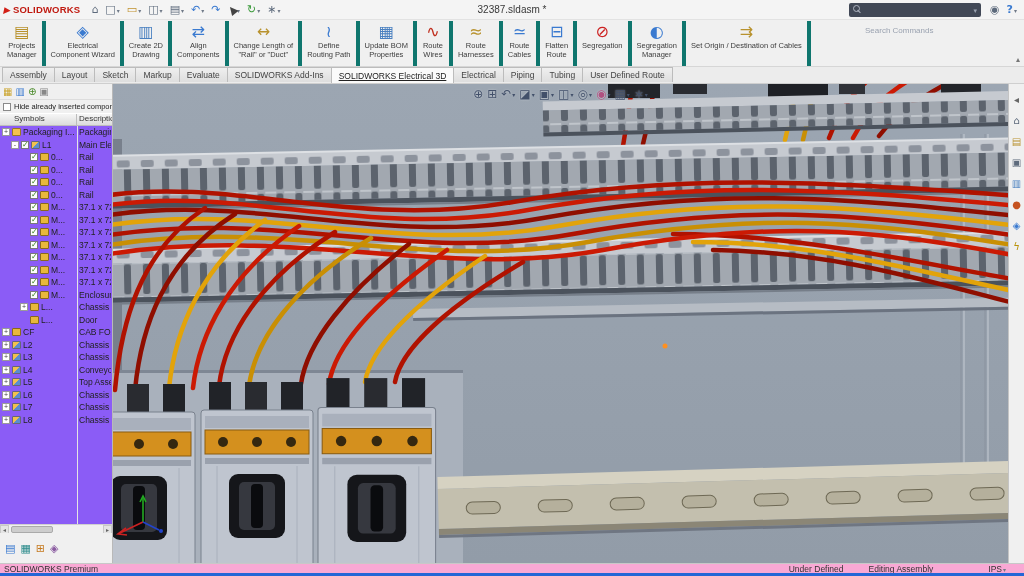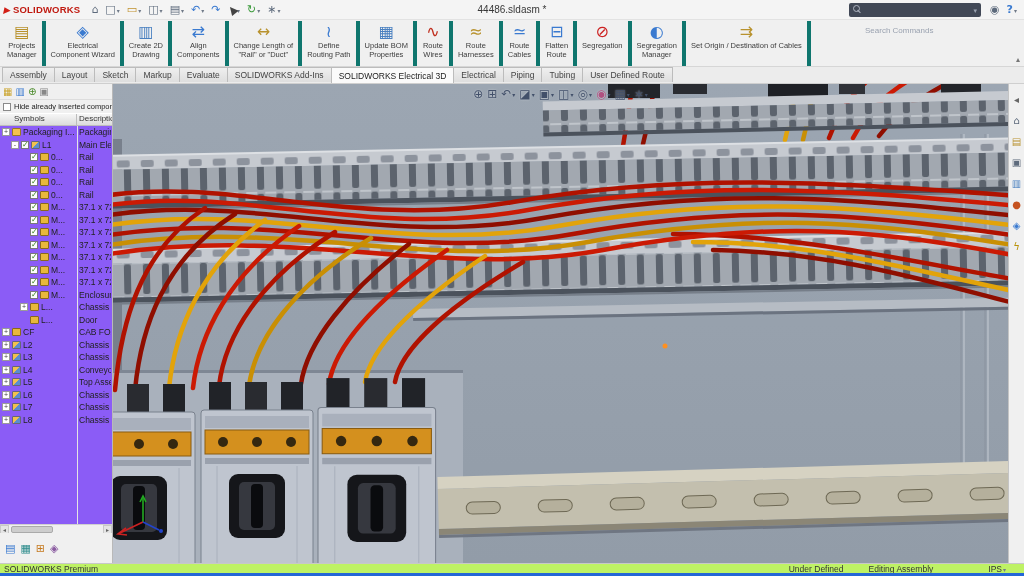--- a/index.html
+++ b/index.html
@@ -29,21 +29,21 @@
   
   .ribbon { height:47px; background:#f0f0f0; border-bottom:1px solid #d6d6d6; display:flex; align-items:stretch; padding:1px 2px 0 2px; position:relative; flex:0 0 47px; }
   .rbtn { display:flex; flex-direction:column; align-items:center; justify-content:flex-start; padding:2px 5px 1px 5px; border-right:4px solid #0f766e; min-width:36px; }
   .rbi { font-size:16px; line-height:18px; height:18px; }
   .rbl { font-size:7.5px; line-height:9px; height:9px; color:#3c3c3c; white-space:nowrap; }
   .ribbon-collapse { position:absolute; right:4px; bottom:2px; font-size:8px; color:#777; }
 
   
   .tabbar { height:17px; background:#ececec; display:flex; align-items:flex-start; padding-left:2px; border-bottom:1px solid #cfcfcf; flex:0 0 17px; }
   .tab { height:15px; padding:0 7px; display:flex; align-items:center; font-size:8.5px; color:#444; background:linear-gradient(#efefef,#dedede); border:1px solid #bcbcbc; border-bottom:none; margin-right:-1px; white-space:nowrap; }
-  .tab.active { background:#fafafa; color:#222; position:relative; z-index:2; height:16px; }
+  .tab.active { background:#fafafa; color:#222; position:relative; z-index:2; height:16px;text-decoration:underline; }
 
   
   .main { flex:1; display:flex; min-height:0; }
 
   
   .sidebar { width:113px; flex:0 0 113px; background:#f0f0f0; border-right:1px solid #b9b9b9; display:flex; flex-direction:column; font-size:8.5px; }
   .sb-toolbar { height:16px; display:flex; align-items:center; gap:3px; padding:0 3px; border-bottom:1px solid #ddd; }
   .sb-toolbar .gi { font-size:10px; }
   .hide-row { height:13px; display:flex; align-items:center; gap:3px; padding:0 3px; overflow:hidden; white-space:nowrap; font-size:7.5px; color:#222; }
   .hide-cbx { width:8px; height:8px; flex:0 0 8px; background:#fff; border:1px solid #8a8a8a; }
@@ -79,21 +79,21 @@
   .hud { position:absolute; top:3px; left:50%; transform:translateX(-50%); display:flex; align-items:center; gap:4px; z-index:5; }
   .hud-btn { display:flex; align-items:center; }
   .hud-btn .gi { font-size:12px; color:#42506a; text-shadow:0 0 2px rgba(255,255,255,.45); }
   .hud .dd::before { color:#42506a; }
 
   
   .right-rail { width:16px; flex:0 0 16px; background:#f0f0f0; border-left:1px solid #c4c4c4; display:flex; flex-direction:column; align-items:center; padding-top:10px; gap:10px; }
   .right-rail .gi { font-size:10px; }
 
   
-  .statusbar { height:10px; background:#bef264; border-top:1px solid #c8c8c8; display:flex; align-items:center; font-size:8.5px; color:#333; padding:0 4px; flex:0 0 10px; }
+  .statusbar { height:10px; background:#f9a8d4; border-top:1px solid #c8c8c8; display:flex; align-items:center; font-size:8.5px; color:#333; padding:0 4px; flex:0 0 10px; }
   .sb-product { white-space:nowrap; }
   .sb-right { margin-left:auto; display:flex; align-items:center; gap:25px; padding-right:14px; }
   .units { display:flex; align-items:center; margin-left:30px; }
   .taskbar-strip { height:3px; background:#2466d6; flex:0 0 3px; }
 
   
   .gi::before { font-family:"DejaVu Sans", sans-serif; }
   [data-icon="home-icon"]::before{content:"⌂";color:#5d6a7c}
   [data-icon="new-doc-icon"]::before{content:"□";color:#5d6a7c}
   [data-icon="open-icon"]::before{content:"▭";color:#c0922e}
@@ -202,21 +202,21 @@
         <span class="tb-btn">
           <span class="gi" data-icon="rebuild-icon"></span>
           <span class="dd" data-caret="true"></span>
         </span>
 
         <span class="tb-btn">
           <span class="gi" data-icon="options-icon"></span>
           <span class="dd" data-caret="true"></span>
         </span>
       </div>
-    <div class="doc-title">44486.sldasm *</div>
+    <div class="doc-title">32387.sldasm *</div>
     <div class="tb-right">
       <div class="searchbox">
         <span class="mag"></span>
         <input placeholder="Search Commands" style="">
         <span class="sb-caret"></span>
       </div>
       <div class="tb-icons">
 
           <span class="tb-btn">
             <span class="gi" data-icon="user-icon"></span>

